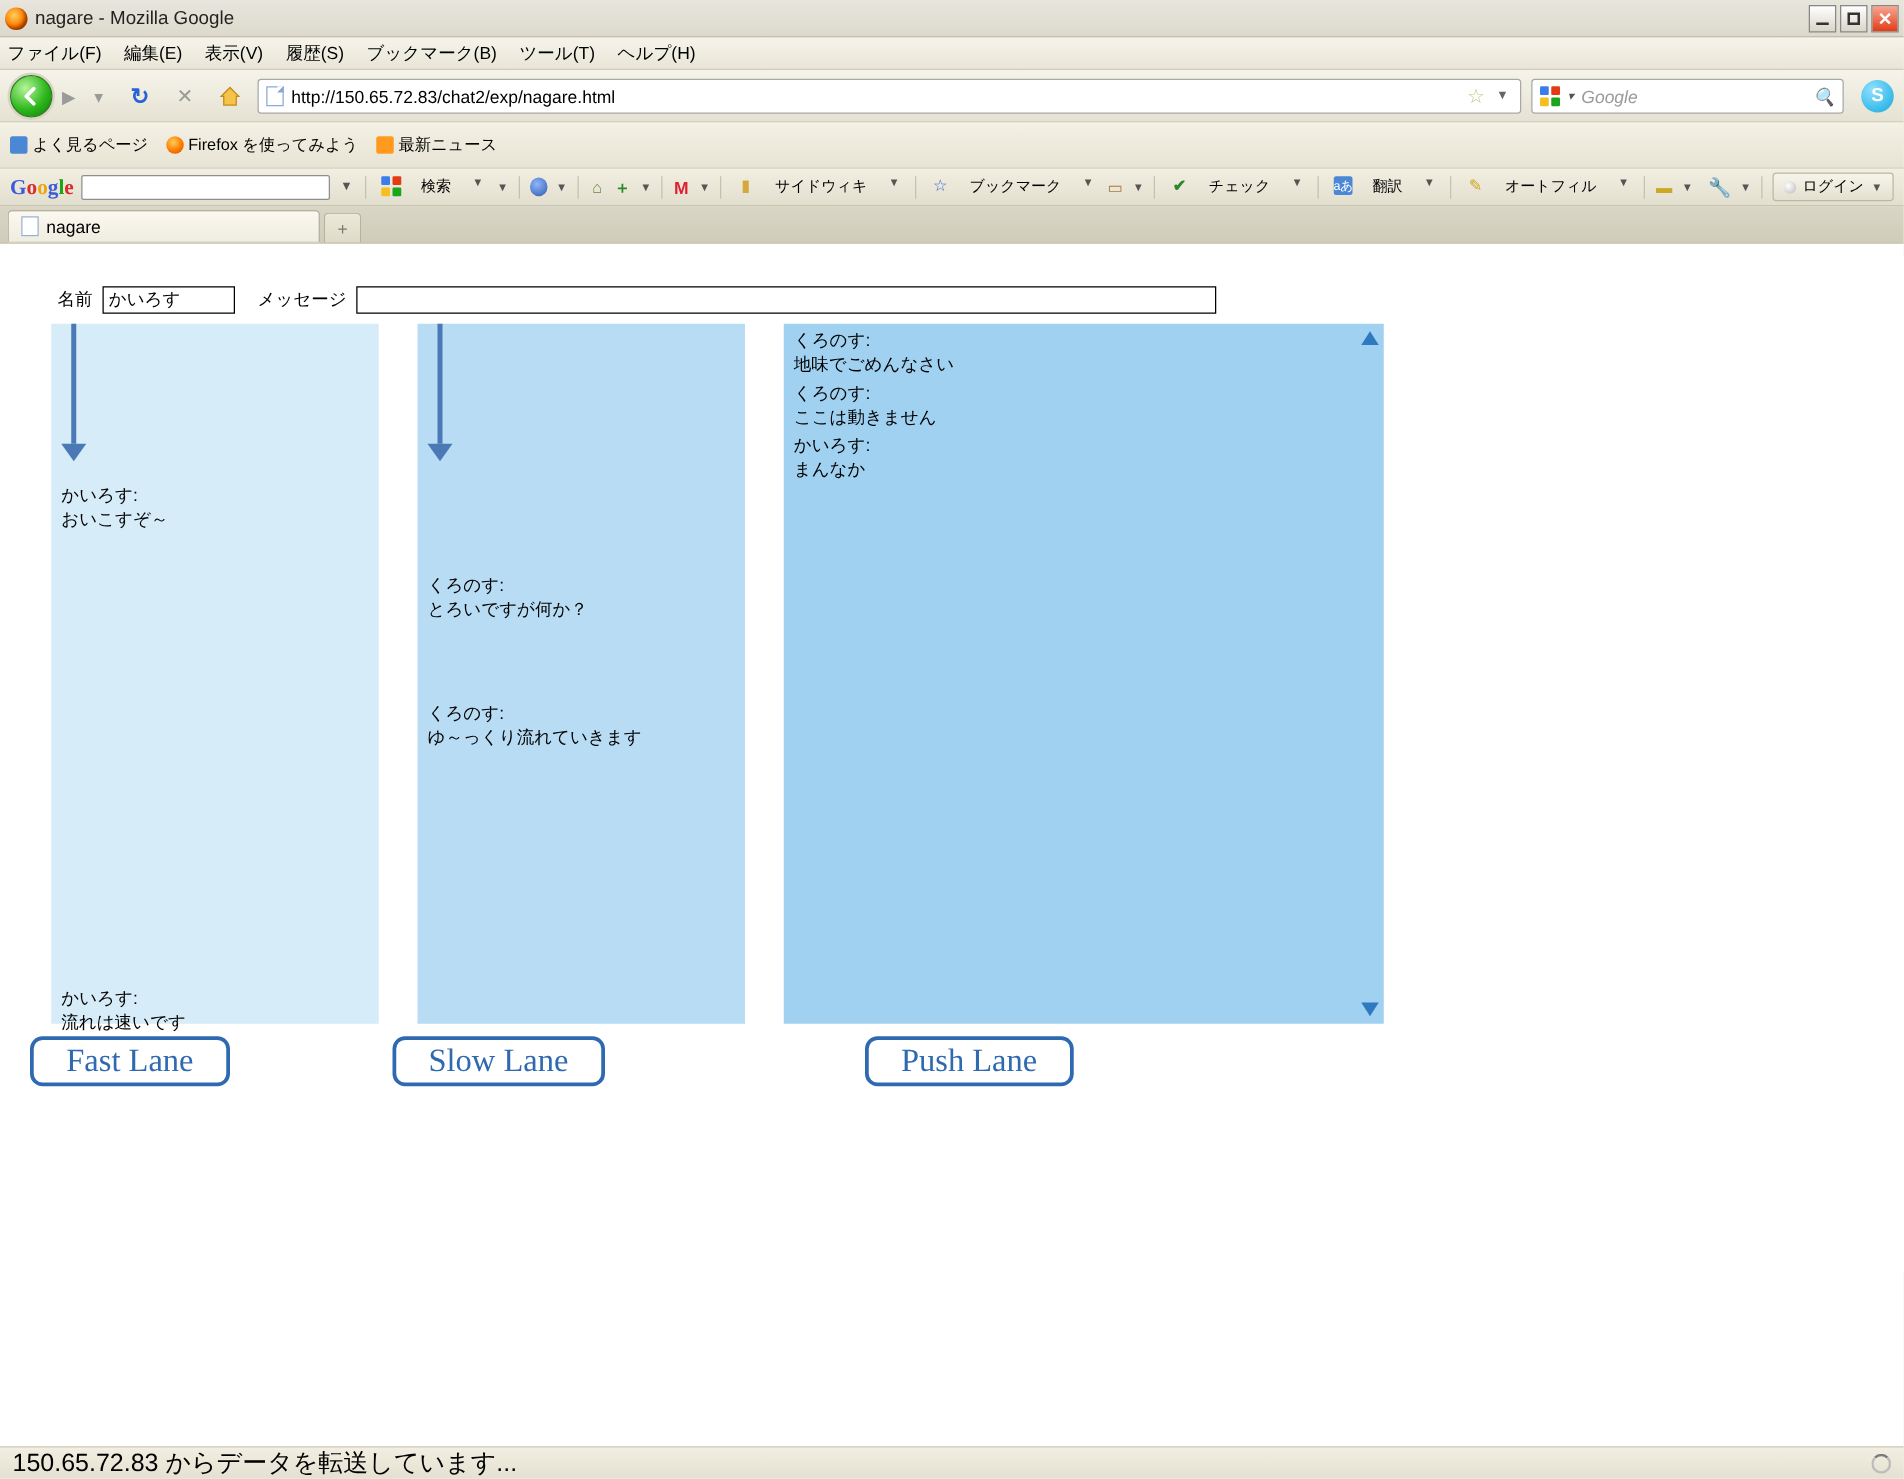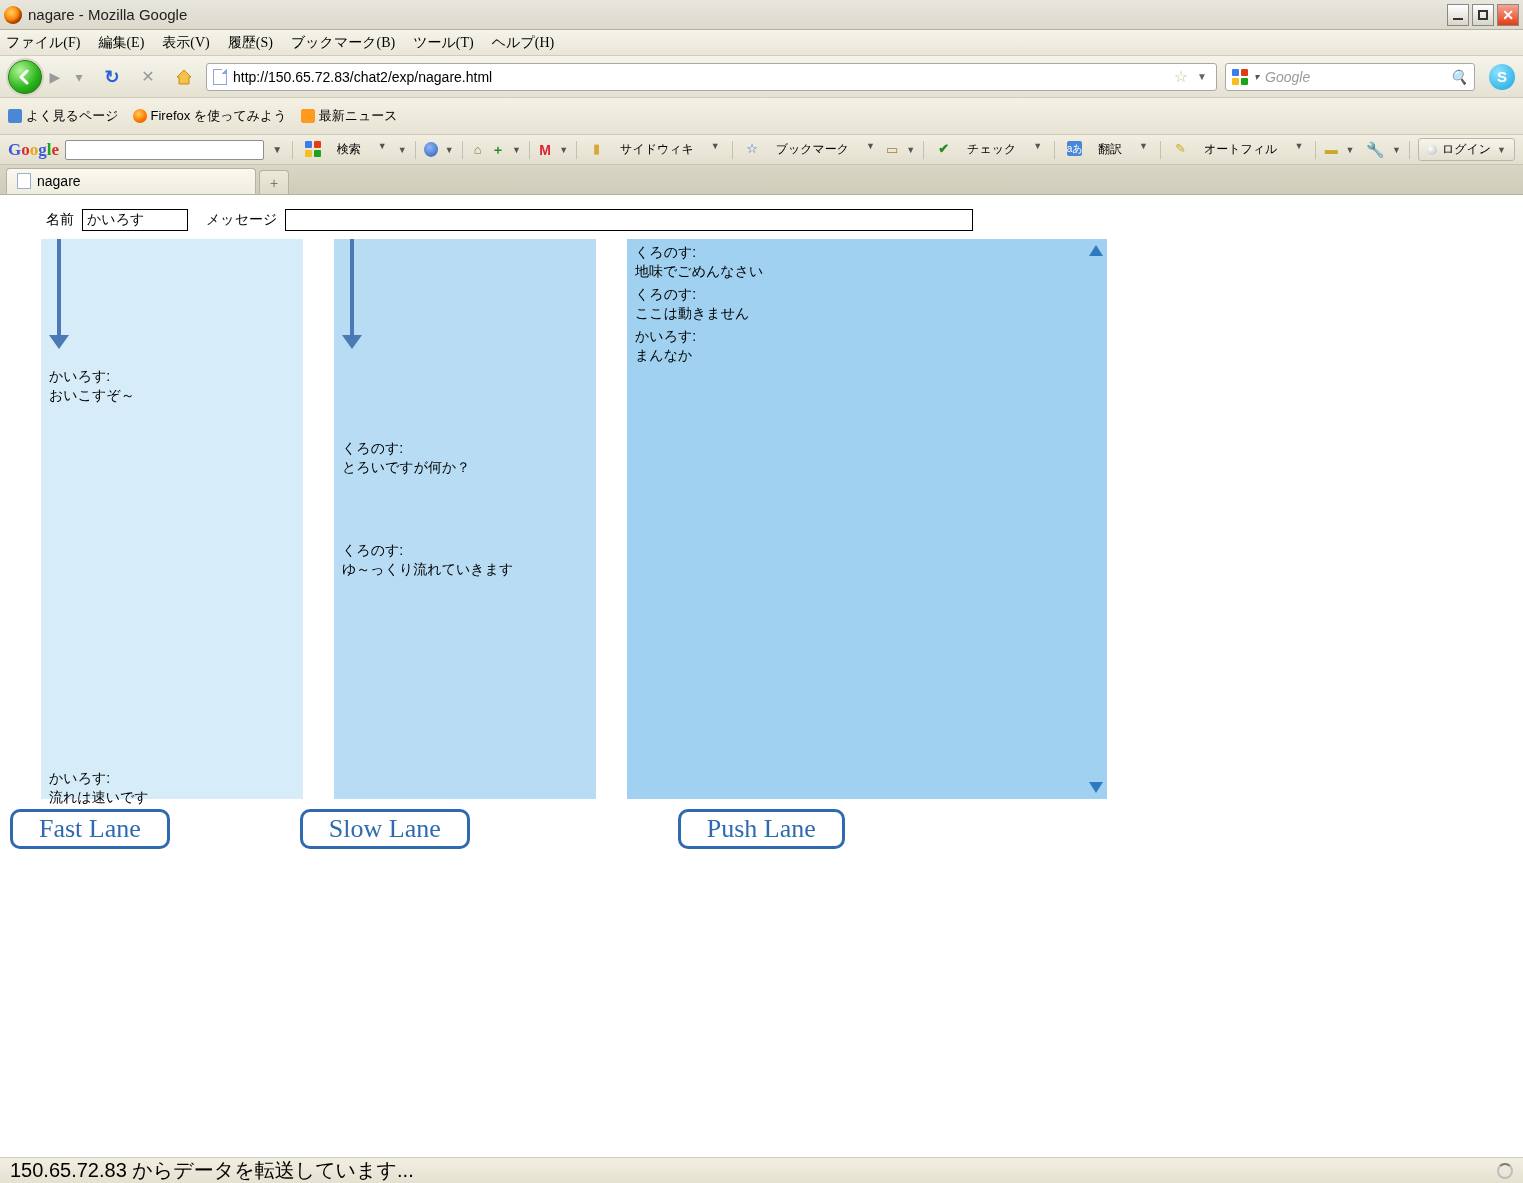--- a/index.html
+++ b/index.html
@@ -40,21 +40,21 @@
   .winbtn .min { width:10px; height:2px; background:#333; margin-top:8px;}
   .winbtn .max { width:10px; height:10px; border:2px solid #333;}
 
   
   .menubar {
     height: 26px;
     background: linear-gradient(#f6f4ea,#e9e6d8);
     border-bottom: 1px solid #cfccbd;
     display:flex; align-items:center; padding:0 6px;
     font-size: 14px;
-    font-family: Liberation Serif, serif;
+    font-family: Liberation Sans, sans-serif;
   }
   .menubar .mi { margin-right: 18px; }
 
   
   .navbar {
     height: 42px;
     background: linear-gradient(#f6f4ea,#e5e2d3);
     border-bottom: 1px solid #cfccbd;
     display:flex; align-items:center; padding: 0 8px; gap:8px;
   }
@@ -151,21 +151,21 @@
     border-radius:4px 4px 0 0; display:flex;align-items:center;gap:6px; padding:0 10px;
     font-family:"Comic Sans MS",sans-serif; font-size:14px;
   }
   .tab .page-ic{width:14px;height:16px;background:#fff;border:1px solid #9ab0cf;}
   .newtab{width:30px;height:24px;border:1px solid #b5b29f;border-bottom:none;border-radius:4px 4px 0 0;margin-left:3px;background:linear-gradient(#ece9da,#dedbc9);display:flex;align-items:center;justify-content:center;color:#7a7a67;font-size:14px;}
 
   
   .viewport { flex:1; background:#fff; overflow:hidden; display:flex; flex-direction:column;}
 
   .inputs-row {
-    display:flex; align-items:center; padding:14px 10px 8px 46px; gap:8px; font-size:14px;
+    display:flex; align-items:center; padding:14px 10px 8px 46px; gap:8px; font-size:14px;margin-top:20px;
   }
   .inputs-row input {
     border:1px solid #000; font-family:"MS PGothic",sans-serif; font-size:14px; padding:2px 4px; height:22px;
   }
   .name-in{width:106px;}
   .msg-in{width:688px;}
 
   .lanes {
     display:flex; margin-left:10px;
   }
@@ -192,21 +192,21 @@
   }
   .lane3 .scroll-up{top:6px;border-bottom:11px solid #2f79c0;}
   .lane3 .scroll-down{bottom:6px;border-top:11px solid #2f79c0;}
 
   .lane-labels { display:flex; margin:10px 0 0 10px;}
   .lane-label {
     border:3px solid #2f6ab0; border-radius:10px;
     font-family:"Comic Sans MS",cursive; color:#2f6ab0; font-size:26px;
     padding:2px 26px; text-align:center;
   }
-  .ll1{}
+  .ll1{margin-left:14px;}
   .ll2{margin-left:130px;}
   .ll3{margin-left:208px;}
 
   
   .statusbar{
     height:26px; background:linear-gradient(#f2efe2,#e4e1d1);
     border-top:1px solid #cfccbd;
     display:flex; align-items:center; padding:0 10px;
     font-family:"Comic Sans MS","MS PGothic",sans-serif; font-size:20px;
   }

